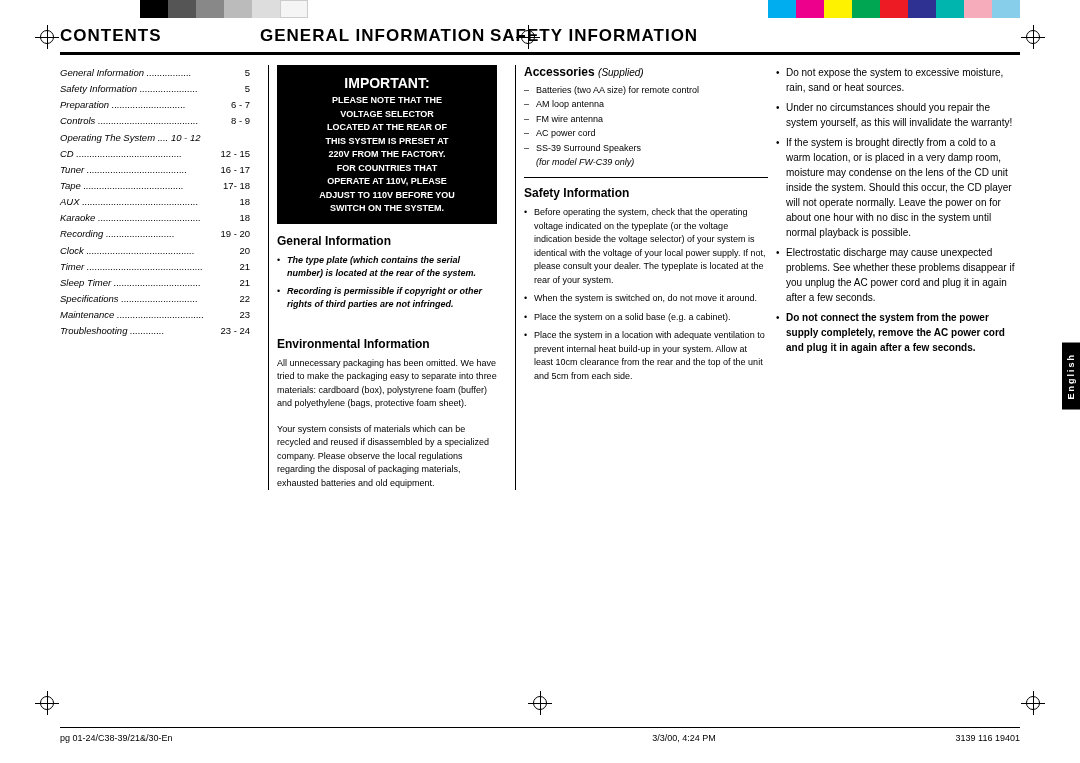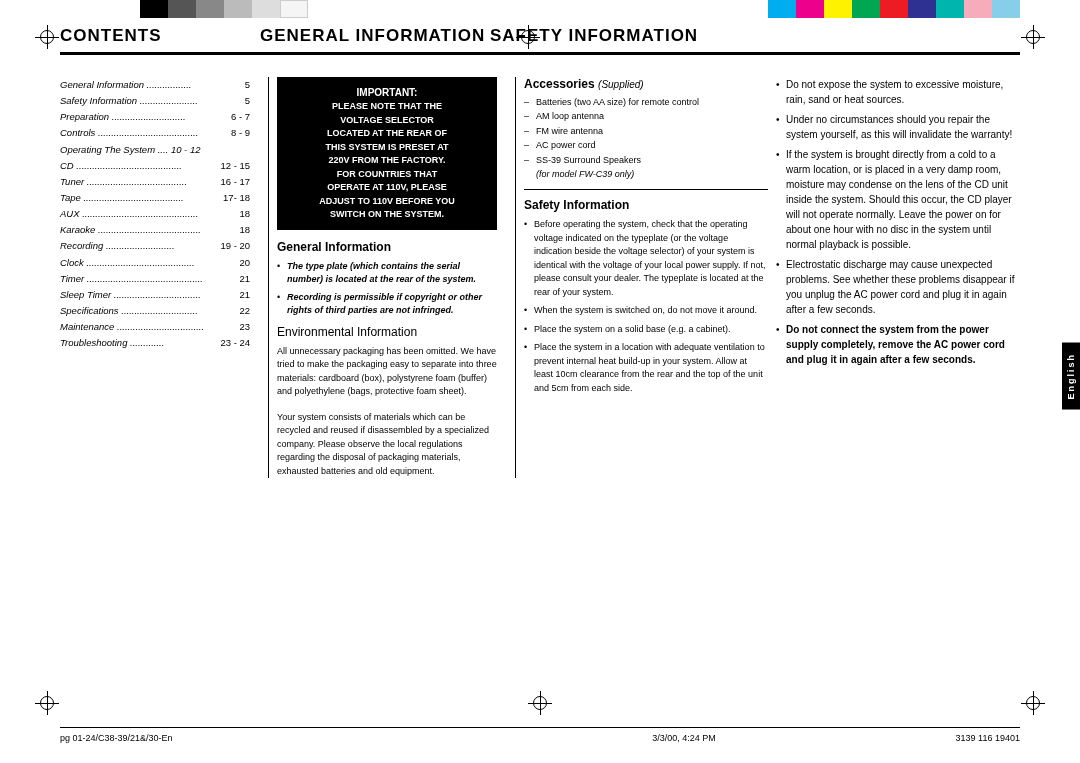--- a/index.html
+++ b/index.html
@@ -96,21 +96,21 @@
       flex-direction: column;
       padding: 0 60px;
     }
 
     
     .header-row {
       display: flex;
       align-items: flex-end;
       padding: 8px 0 6px 0;
       border-bottom: 3px solid #000;
-      margin-bottom: 12px;
+      margin-bottom: 0;
     }
     .header-contents {
       font-size: 17px;
       font-weight: 900;
       letter-spacing: 1px;
       text-transform: uppercase;
       color: #000;
       flex: 0 0 200px;
     }
     .header-general {
@@ -164,21 +164,21 @@
       color: #fff;
       text-align: center;
       padding: 8px 10px;
       font-size: 9px;
       font-weight: bold;
       line-height: 1.5;
       margin-bottom: 10px;
       text-transform: uppercase;
     }
     .important-box .imp-title {
-      font-size: 10px;
+      font-size: 14px;
       font-weight: 900;
     }
 
     .general-info-title {
       font-size: 12px;
       font-weight: 900;
       margin-bottom: 6px;
     }
     .general-info-content {
       font-size: 9px;
@@ -198,22 +198,22 @@
       position: absolute;
       left: 0;
     }
     .general-info-content li em {
       font-style: italic;
       font-weight: bold;
     }
 
     .env-info-title {
       font-size: 12px;
-      font-weight: 400;
-      margin-top: 7px;
+      font-weight: 700;
+      margin-top: 25px;
       margin-bottom: 6px;
     }
     .env-info-content {
       font-size: 9px;
       line-height: 1.5;
     }
 
     
     .col-safety {
       flex: 1;

